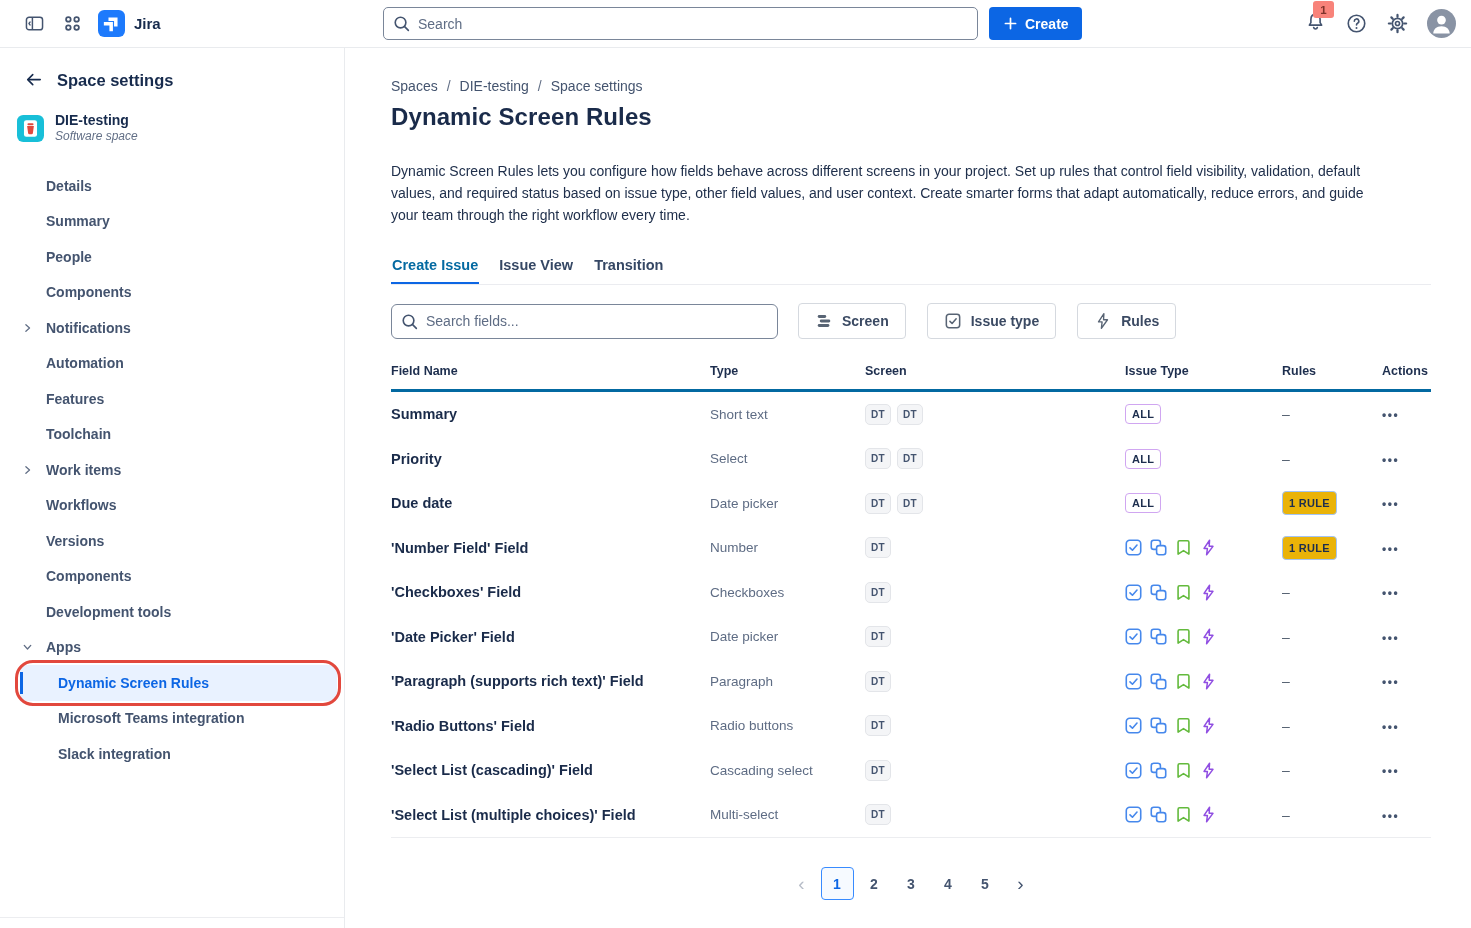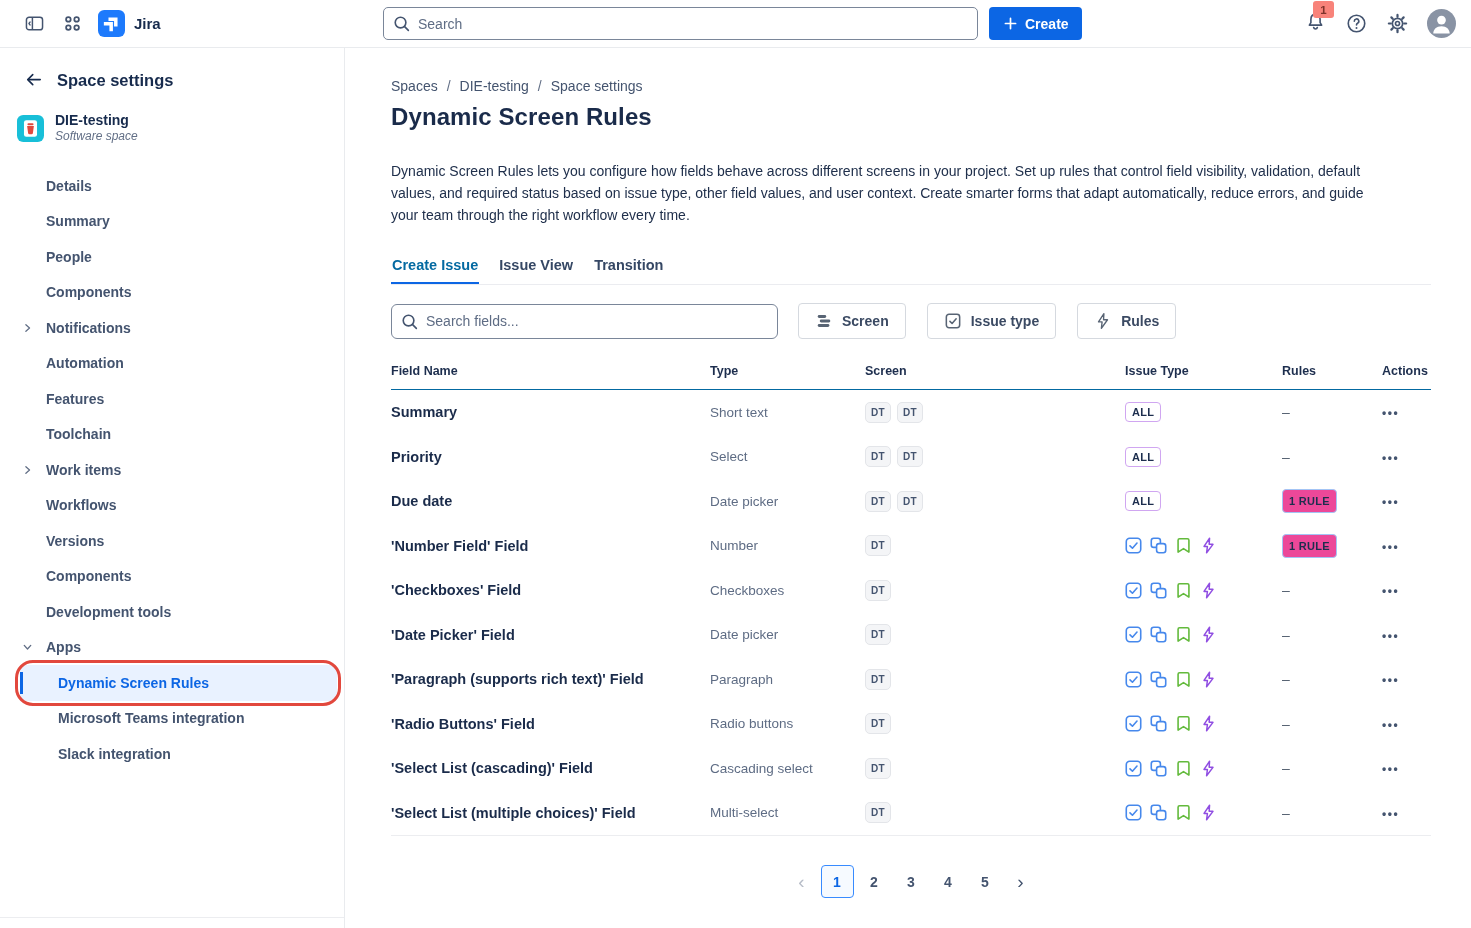--- a/index.html
+++ b/index.html
@@ -56,31 +56,31 @@
   .field-search { position:relative; width:387px; }
   .field-search input { width:100%; height:35px; border:1px solid #7A8699; border-radius:6px; padding:0 18px 0 34px; font-size:14px; font-family:inherit; color:#172B4D; outline:none; }
   .field-search input::placeholder { color:#5E6C84; }
   .field-search .icn { position:absolute; left:9px; top:8px; }
   .filter-buttons { display:flex; gap:21px; }
   .filter-btn { height:36px; padding:0 16px; background:#fff; border:1px solid #D5D9DF; border-radius:4px; display:inline-flex; align-items:center; gap:9px; font-size:14px; font-weight:600; color:#3B4A63; font-family:inherit; cursor:pointer; }
 
   
   .table { margin-top:25px; }
   .thead, .tr { display:grid; grid-template-columns:319px 155px 260px 157px 100px 1fr; align-items:center; }
-  .thead { padding-bottom:11px; border-bottom:1px solid #0369a1; }
+  .thead { padding-bottom:11px; border-bottom:3px solid #0369a1; }
   .th { font-size:12.5px; font-weight:700; color:#1D2E4E; }
   .th.actions, .td.actions { text-align:left; padding-right:10px; }
   .tbody { border-bottom:1px solid #ECEDF0; }
   .tr { height:44.5px; }
   .td.field { font-size:14.5px; font-weight:600; color:#1A2B4A; }
   .td.type { font-size:13.5px; color:#5E6C84; }
   .badge-dt { display:inline-block; padding:4px 5px; margin-right:6px; background:#F4F5F7; border:1px solid #E3E5E9; border-radius:5px; font-size:10px; font-weight:700; color:#44546F; letter-spacing:.3px; }
   .td.itypes { display:flex; align-items:center; gap:8px; }
   .badge-all { display:inline-block; padding:3px 6px; background:#fff; border:1.4px solid #D0A6F1; border-radius:4px; font-size:11px; font-weight:800; color:#1D2E4E; letter-spacing:.3px; }
-  .badge-rule { display:inline-block; padding:5px 6px; background:#ec4899; border:1.4px solid #A3C4F5; border-radius:4px; font-size:11px; font-weight:800; color:#1D2E4E; letter-spacing:.3px; }
+  .badge-rule { display:inline-block; padding:5px 6px; background:#eab308; border:1.4px solid #A3C4F5; border-radius:4px; font-size:11px; font-weight:800; color:#1D2E4E; letter-spacing:.3px; }
   .dash { color:#586474; font-size:14px; }
   .dots { color:#44546F; font-size:12px; font-weight:900; letter-spacing:1.5px; cursor:pointer; }
 
   
   .pagination { margin-top:29px; display:flex; justify-content:center; align-items:center; gap:4px; }
   .page { min-width:33px; height:33px; display:flex; align-items:center; justify-content:center; font-size:14px; font-weight:600; color:#44546F; border:1px solid transparent; border-radius:4px; cursor:pointer; }
   .page.active { border-color:#388BFF; background:#F6FAFF; color:#0C66E4; }
   .pchev { min-width:30px; height:33px; display:flex; align-items:center; justify-content:center; font-size:19px; cursor:pointer; }
   .pchev.prev { color:#B6BCC7; }
   .pchev.next { color:#44546F; }

